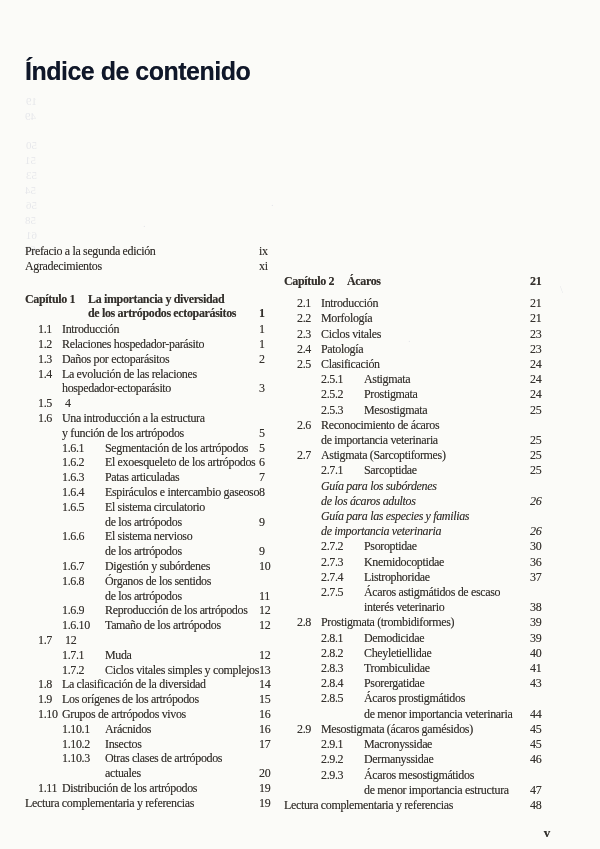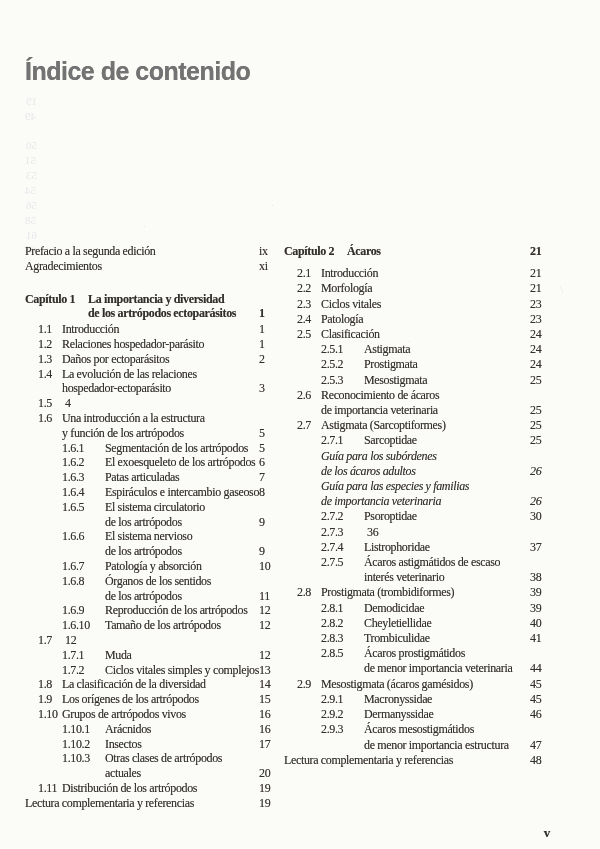--- a/index.html
+++ b/index.html
@@ -5,40 +5,40 @@
   html,body{margin:0;padding:0;background:#e8e8e6;}
   .page{
     position:relative;width:600px;height:849px;overflow:hidden;
     background:#fbfbf8;
     font-family:"Liberation Serif","DejaVu Serif",serif;
     color:#33302c;
   }
   .title{
     position:absolute;left:25px;top:57px;margin:0;
     font-family:"Liberation Sans","DejaVu Sans",sans-serif;
-    font-weight:700;font-size:25px;letter-spacing:-0.5px;color:#737373;
+    font-weight:700;font-size:25px;letter-spacing:-0.5px;color:#0f172a;
     text-shadow:0 0 .5px rgba(20,20,20,.6);
   }
   .col{
     position:absolute;top:244px;font-size:12px;letter-spacing:-0.35px;
     line-height:14.8px;text-shadow:0 0 .5px rgba(70,62,55,.5);
   }
   .col.left{left:25px;width:250px;}
   .col.right{left:284px;width:262px;line-height:15.2px;}
   .row{display:flex;align-items:flex-end;}
   .row .num{flex:0 0 auto;align-self:flex-start;}
   .row .txt{flex:1 1 auto;min-width:0;white-space:pre;}
   .row .pg{flex:0 0 auto;min-width:16px;text-align:left;padding-left:3px;}
   .lvl1{padding-left:13px;}  .lvl1 .num{width:24px;}
   .lvl2{padding-left:37px;}  .lvl2 .num{width:43px;}
   .guide{padding-left:37px;font-style:italic;}
   .chapter{position:relative;padding-left:63px;font-weight:700;display:flex;align-items:flex-end;}
   .chapter .chlabel{position:absolute;left:0;top:0;}
   .left .chapter{margin-top:18px;margin-bottom:1px;}
-  .right .chapter{margin-bottom:7px;}
+  .right .chapter{margin-bottom:7px;margin-top:30px;}
   .folio{
     position:absolute;left:537px;top:825px;width:20px;text-align:center;
     font-weight:700;font-size:13px;text-shadow:0 0 .5px rgba(40,40,40,.6);
   }
   .ghost span{
     position:absolute;transform:scaleX(-1);
     color:rgba(148,156,186,0.20);font-size:11px;line-height:11px;
   }
   .speck{position:absolute;color:rgba(110,108,104,0.55);font-size:9px;line-height:9px;}
 </style>
@@ -136,21 +136,21 @@
         <span class="pg">9</span>
       </div>
       <div class="row lvl2">
         <span class="num">1.6.6</span>
         <span class="txt">El sistema nervioso
 de los artrópodos</span>
         <span class="pg">9</span>
       </div>
       <div class="row lvl2">
         <span class="num">1.6.7</span>
-        <span class="txt">Patología y absorción</span>
+        <span class="txt">Digestión y subórdenes</span>
         <span class="pg">10</span>
       </div>
       <div class="row lvl2">
         <span class="num">1.6.8</span>
         <span class="txt">Órganos de los sentidos
 de los artrópodos</span>
         <span class="pg">11</span>
       </div>
       <div class="row lvl2">
         <span class="num">1.6.9</span>
@@ -289,20 +289,21 @@
 de importancia veterinaria</span>
         <span class="pg">26</span>
       </div>
       <div class="row lvl2">
         <span class="num">2.7.2</span>
         <span class="txt">Psoroptidae</span>
         <span class="pg">30</span>
       </div>
       <div class="row lvl2">
         <span class="num">2.7.3</span>
+        <span class="txt">Knemidocoptidae</span>
         <span class="pg">36</span>
       </div>
       <div class="row lvl2">
         <span class="num">2.7.4</span>
         <span class="txt">Listrophoridae</span>
         <span class="pg">37</span>
       </div>
       <div class="row lvl2">
         <span class="num">2.7.5</span>
         <span class="txt">Ácaros astigmátidos de escaso
@@ -321,20 +322,25 @@
       </div>
       <div class="row lvl2">
         <span class="num">2.8.2</span>
         <span class="txt">Cheyletiellidae</span>
         <span class="pg">40</span>
       </div>
       <div class="row lvl2">
         <span class="num">2.8.3</span>
         <span class="txt">Trombiculidae</span>
         <span class="pg">41</span>
+      </div>
+      <div class="row lvl2">
+        <span class="num">2.8.4</span>
+        <span class="txt">Psorergatidae</span>
+        <span class="pg">43</span>
       </div>
       <div class="row lvl2">
         <span class="num">2.8.5</span>
         <span class="txt">Ácaros prostigmátidos
 de menor importancia veterinaria</span>
         <span class="pg">44</span>
       </div>
       <div class="row lvl1">
         <span class="num">2.9</span>
         <span class="txt">Mesostigmata (ácaros gamésidos)</span>

